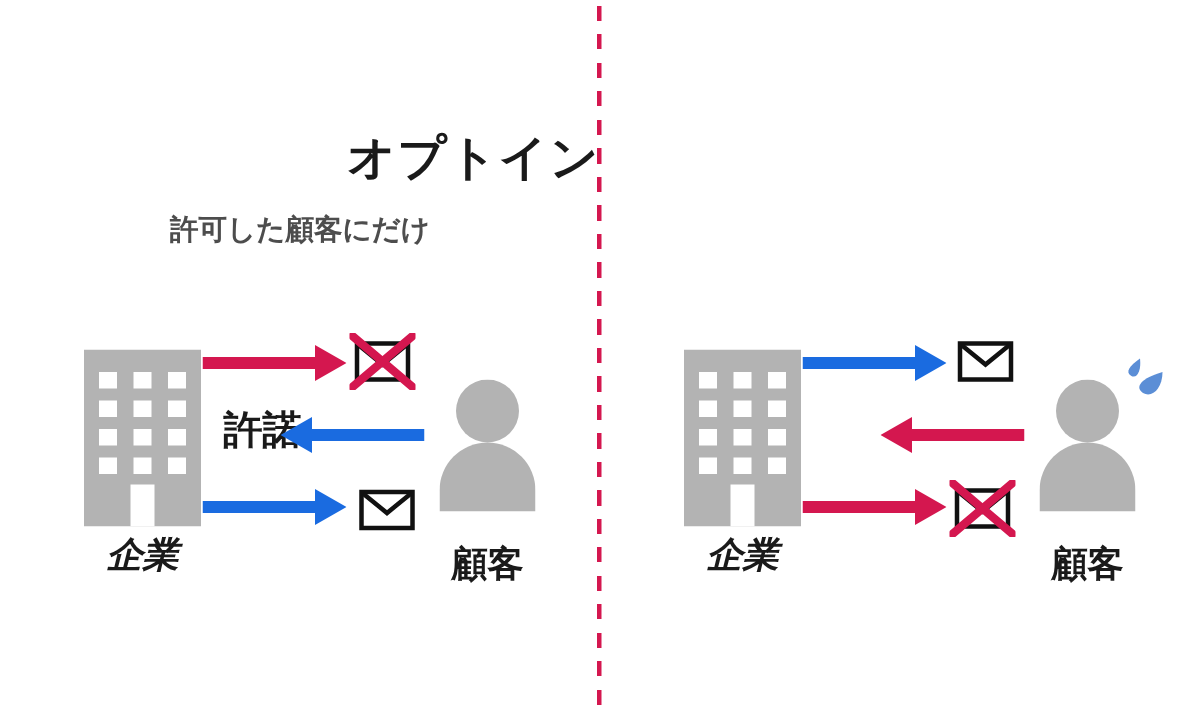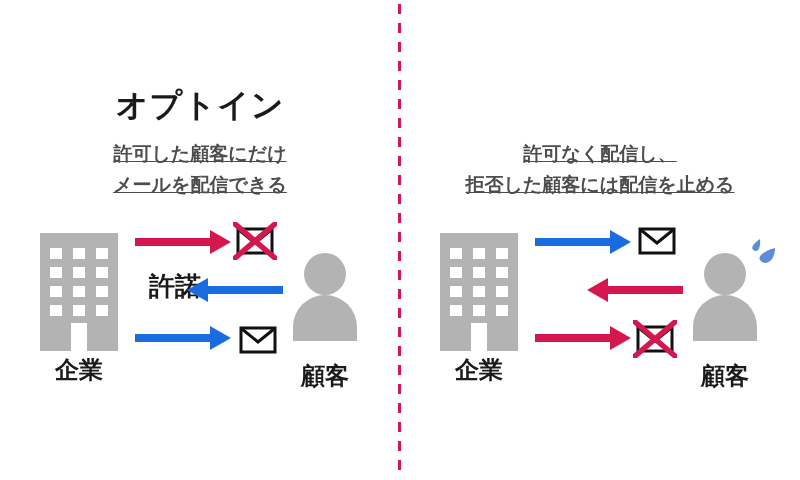--- a/index.html
+++ b/index.html
@@ -11,33 +11,33 @@
   .panel.left  { left:0; }
   .panel.right { left:400px; }
 
   .divider {
     position:absolute; left:398px; top:4px; width:3px; height:468px;
     background-image:repeating-linear-gradient(to bottom,
       var(--red) 0px, var(--red) 10px, transparent 10px, transparent 19px);
   }
 
   .title {
-    position:absolute; top:84px; left:0; width:100%; text-align:center;
+    position:absolute; top:84px; left:0; width:100%; text-align:right;
     font-size:32px; font-weight:800; color:var(--title-text); letter-spacing:1px;
   }
   .subtitle {
     position:absolute; top:138px; left:0; width:100%; text-align:center;
     font-size:19px; font-weight:700; color:var(--subtitle-text); line-height:31px;
   }
-  .subtitle span { display:block;text-decoration:underline; }
+  .subtitle span { display:block; }
 
   .diagram { position:absolute; top:225px; left:0; width:400px; height:165px; }
 
   .col { position:absolute; display:flex; flex-direction:column; align-items:center; }
-  .col.company  { left:40px;  top:8px;  width:78px; }
+  .col.company  { left:56px;  top:8px;  width:78px;font-style:italic; }
   .col.customer { left:293px; top:28px; width:64px; }
   .icon-label {
     font-size:24px; font-weight:800; color:var(--title-text); white-space:nowrap;
   }
   .col.company  .icon-label { margin-top:3px; }
   .col.customer .icon-label { margin-top:19px; }
 
   .building-body { fill:var(--icon-gray); }
   .building-window { fill:#ffffff; }
   .person-shape { fill:var(--icon-gray); }
@@ -69,21 +69,20 @@
 </style>
 </head>
 <body>
 
 <div class="stage">
 
   <div class="panel left">
     <div class="title">オプトイン</div>
     <div class="subtitle">
       <span>許可した顧客にだけ</span>
-      <span>メールを配信できる</span>
     </div>
 
     <div class="diagram">
 
       <div class="col company">
         <svg width="78" height="118" viewBox="0 0 78 118">
           <rect class="building-body" x="0" y="0" width="78" height="118"></rect>
           <rect class="building-window" x="10" y="15" width="12" height="11"></rect>
           <rect class="building-window" x="33" y="15" width="12" height="11"></rect>
           <rect class="building-window" x="56" y="15" width="12" height="11"></rect>
@@ -133,24 +132,20 @@
           <path class="person-shape" d="M0,88 L0,74 A32,32 0 0 1 64,74 L64,88 Z"></path>
         </svg>
         <div class="icon-label">顧客</div>
       </div>
     </div>
   </div>
 
   <div class="divider"></div>
 
   <div class="panel right">
-    <div class="subtitle">
-      <span>許可なく配信し、</span>
-      <span>拒否した顧客には配信を止める</span>
-    </div>
 
     <div class="diagram">
 
       <div class="col company">
         <svg width="78" height="118" viewBox="0 0 78 118">
           <rect class="building-body" x="0" y="0" width="78" height="118"></rect>
           <rect class="building-window" x="10" y="15" width="12" height="11"></rect>
           <rect class="building-window" x="33" y="15" width="12" height="11"></rect>
           <rect class="building-window" x="56" y="15" width="12" height="11"></rect>
           <rect class="building-window" x="10" y="34" width="12" height="11"></rect>

